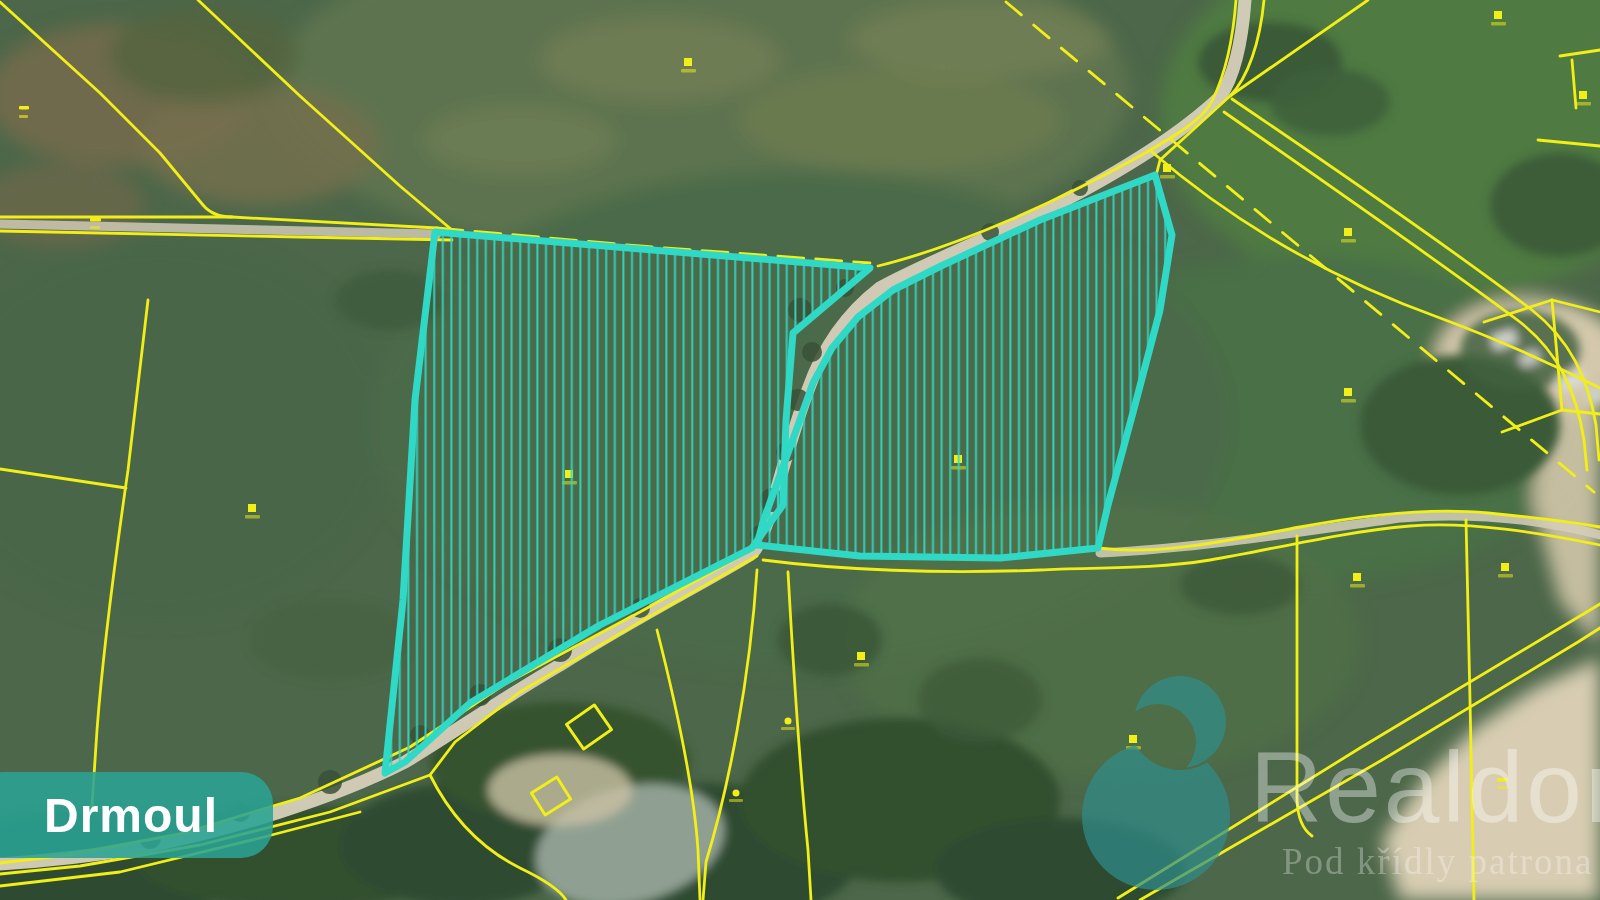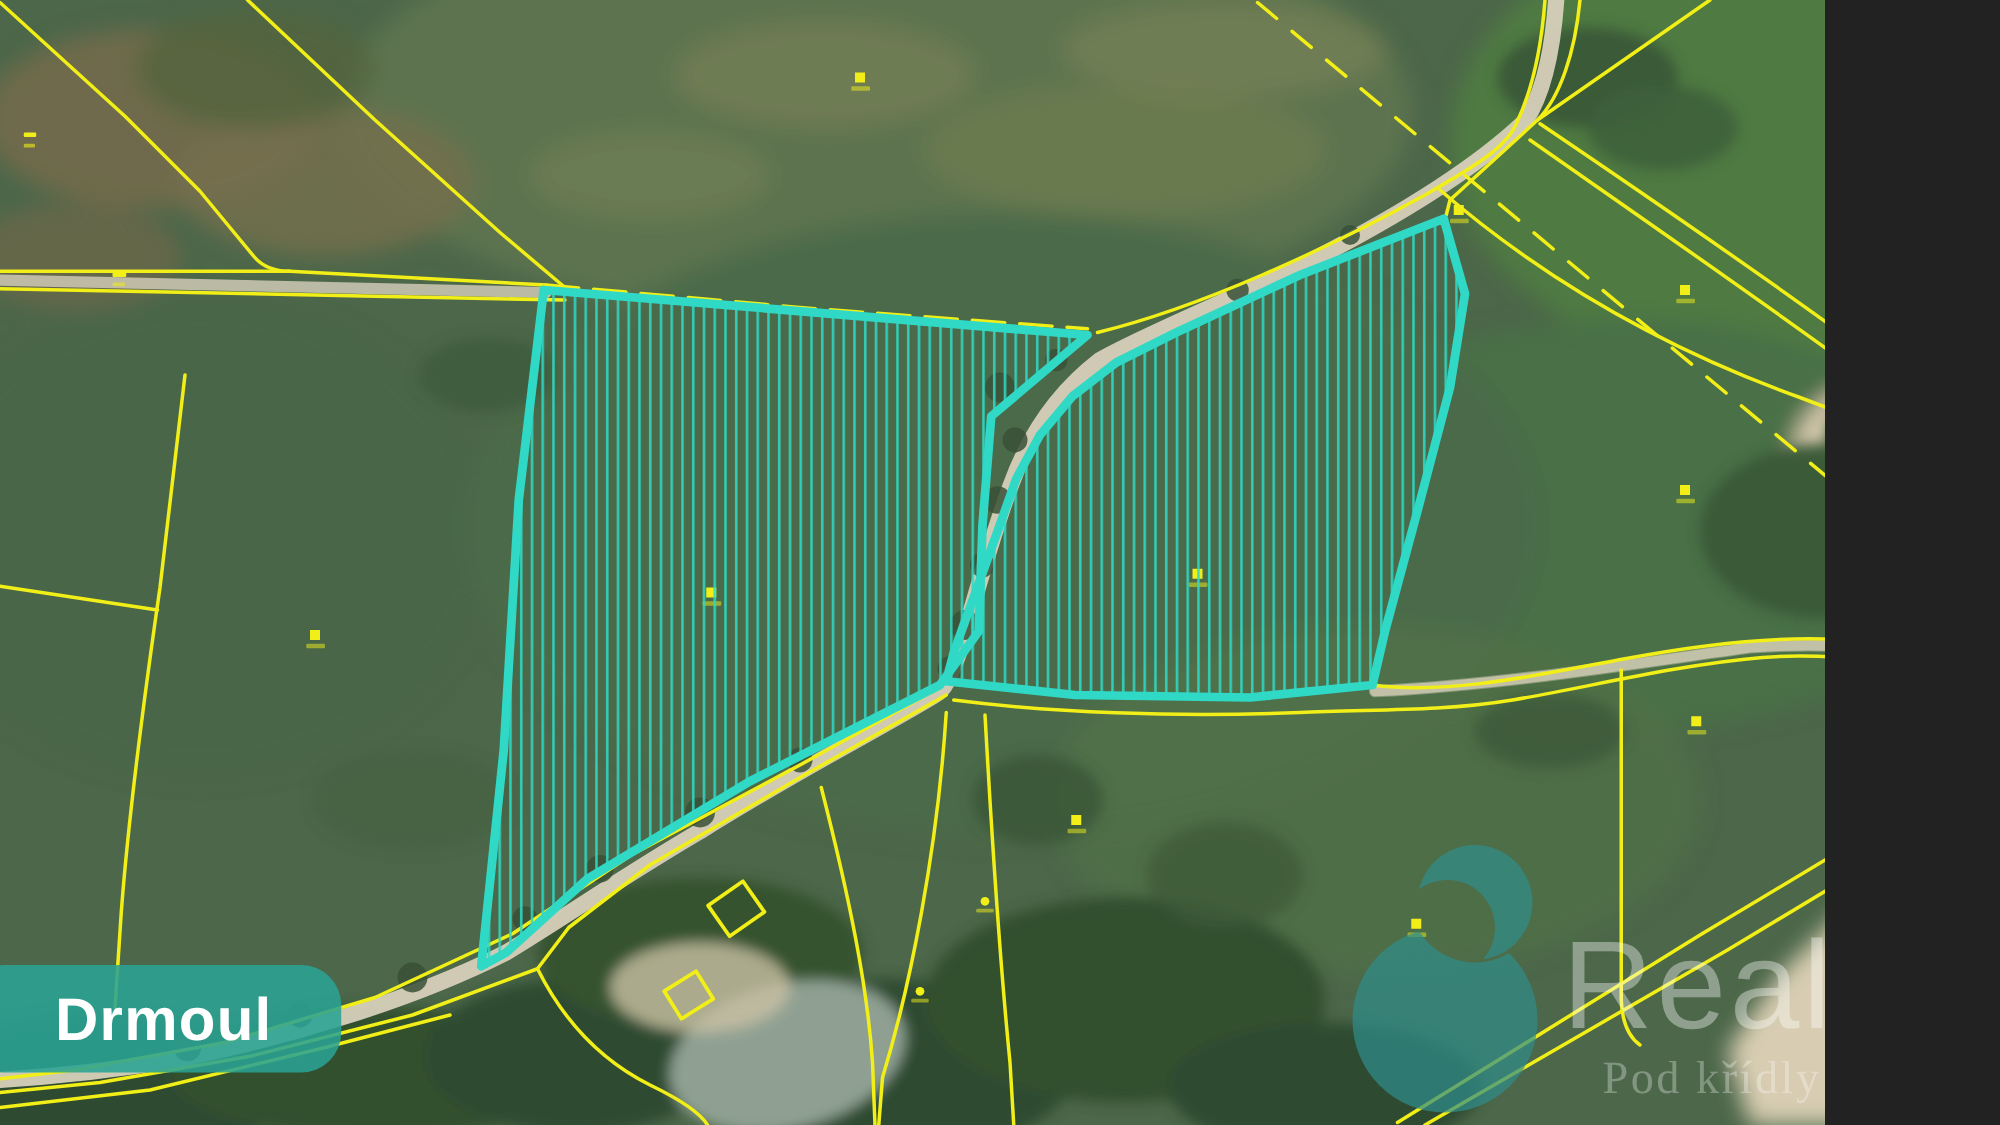--- a/index.html
+++ b/index.html
@@ -1,16 +1,16 @@
 <!DOCTYPE html>
 <html><head>
 <meta charset="utf-8">
 <style>
   html,body{margin:0;padding:0;background:#222;}
-  .stage{position:relative;width:1460px;height:900px;overflow:hidden;font-family:"Liberation Sans",sans-serif;}
+  .stage{position:relative;width:1600px;height:900px;overflow:hidden;font-family:"Liberation Sans",sans-serif;}
   svg{display:block;}
   text{user-select:none;}
   .muni-label{font-family:"Liberation Sans",sans-serif;font-weight:bold;font-size:48px;letter-spacing:1px;}
   .wm-brand{font-family:"Liberation Sans",sans-serif;font-size:100px;letter-spacing:3px;}
   .wm-tag{font-family:"Liberation Serif",serif;font-size:37px;letter-spacing:2px;}
 </style>
 </head>
 <body>
 
 <div class="stage">

